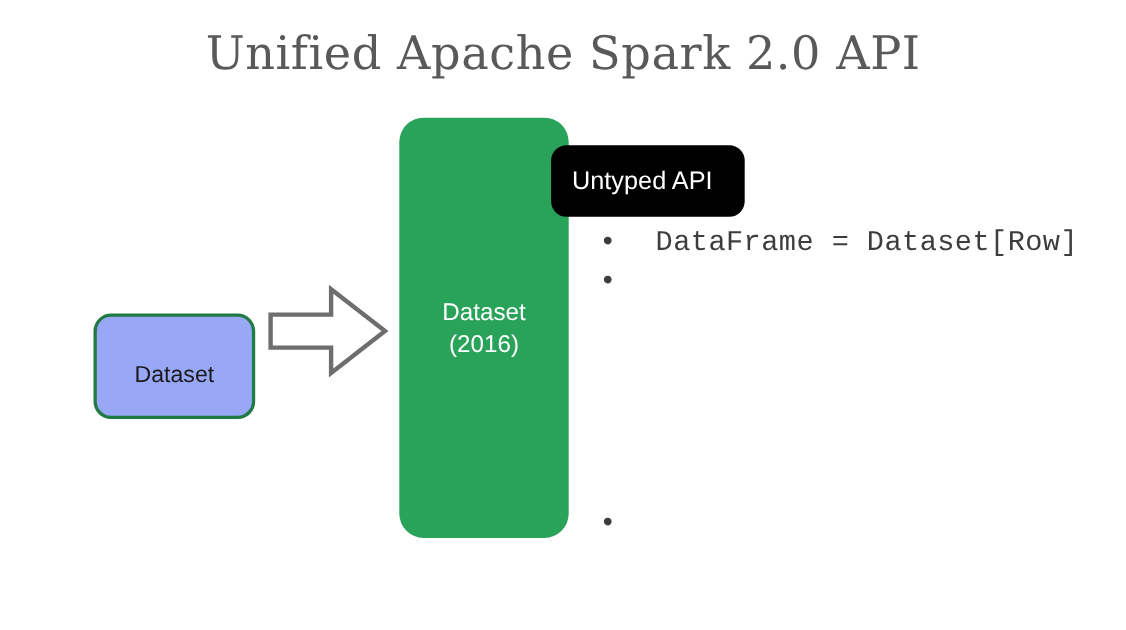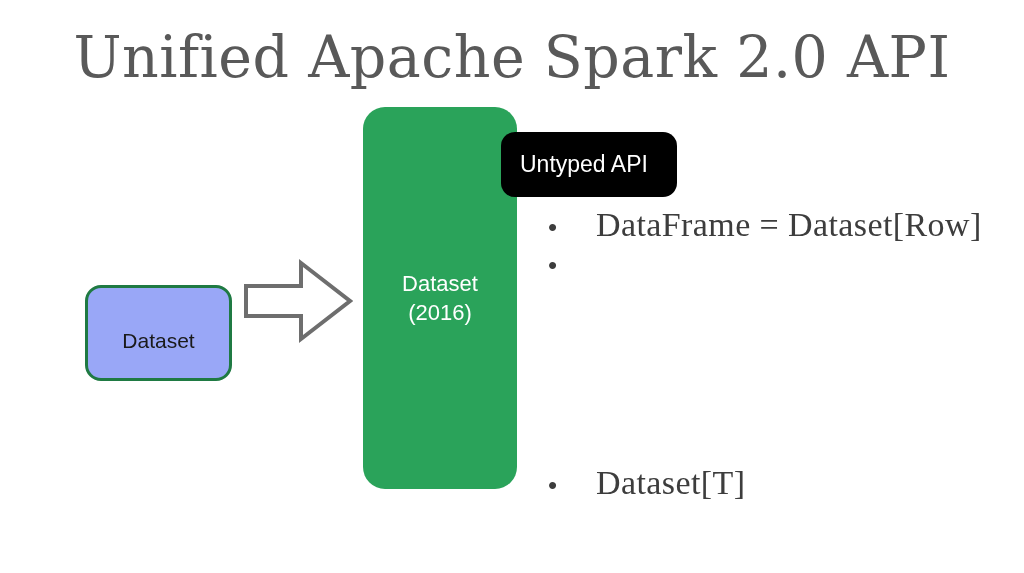--- a/index.html
+++ b/index.html
@@ -19,21 +19,21 @@
   }
 
   
   #slide-title {
     position: absolute;
     left: 0;
     top: 24px;
     width: 1024px;
     text-align: center;
     font-family: "DejaVu Serif", serif;
-    font-size: 57px;
+    font-size: 42px;
     font-weight: 300;
     letter-spacing: 0.5px;
     color: #595959;
     white-space: nowrap;
   }
 
   
   .venn-box {
     position: absolute;
     box-sizing: border-box;
@@ -142,22 +142,22 @@
     white-space: nowrap;
   }
   .bullet-dot {
     width: 48px;
     flex: 0 0 48px;
     color: #3d3d3d;
     font-size: 26px;
     line-height: 1;
   }
   .bullet-text {
-    font-family: Liberation Serif, serif;
-    font-size: 34px;
+    font-family: Liberation Mono, monospace;
+    font-size: 26px;
     color: #3d3d3d;
     line-height: 1.32;
     letter-spacing: 0.4px;
   }
   #untyped-bullets .bullet-row + .bullet-row { margin-top: 4px; }
 
   
   #databricks-logo {
     position: absolute;
     left: 12px;
@@ -217,18 +217,17 @@
     </div>
     <div class="bullet-row">
       <span class="bullet-dot">•</span>
     </div>
   </div>
 
 
   <div id="typed-bullets" class="bullet-list">
     <div class="bullet-row">
       <span class="bullet-dot">•</span>
-      <span class="bullet-text">Dataset[T]</span>
     </div>
   </div>
 
 
 </div>
 
 </body></html>

